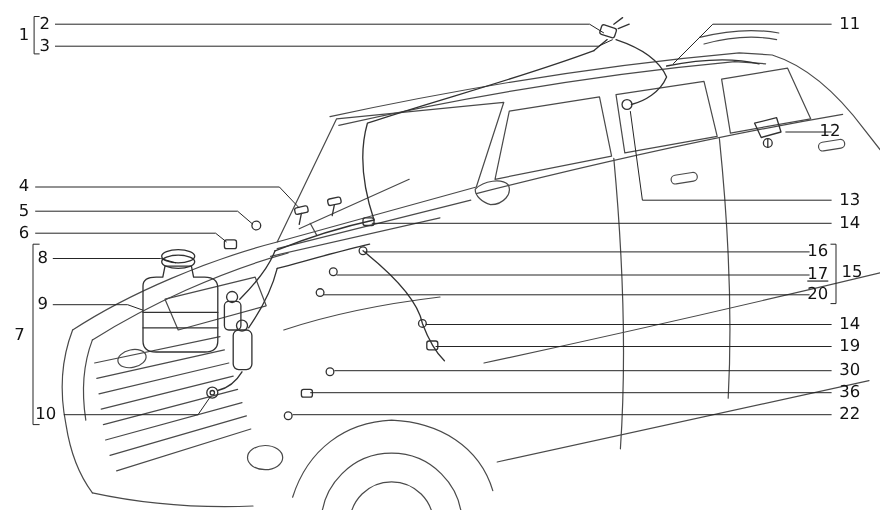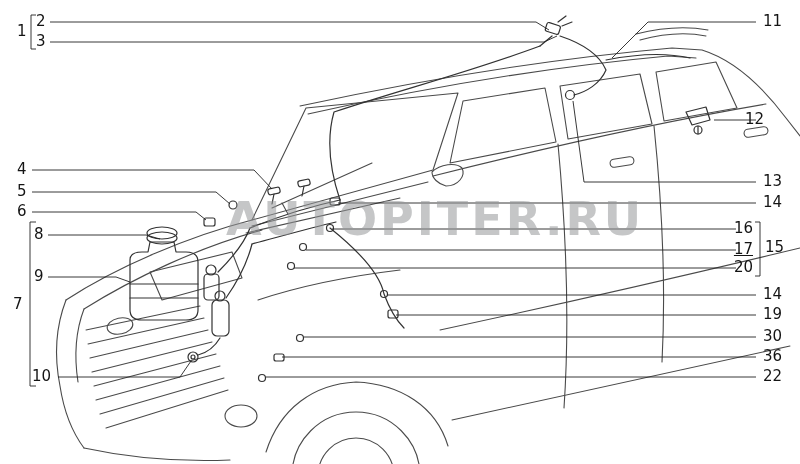--- a/index.html
+++ b/index.html
@@ -156,21 +156,20 @@
       <path d="M736,268 H294"></path>
       <path d="M755,222 H760 V276 H755"></path>
       <path d="M756,295 H387"></path>
       <path d="M756,315 H396"></path>
       <path d="M756,337 H304"></path>
       <path d="M756,357 H282"></path>
       <path d="M756,377 H266"></path>
     </g>
   </svg>
 
-  <div class="watermark">AUTOPITER.RU</div>
 
   <span class="callout" style="left:17px; top:24px;">1</span>
   <span class="callout" style="left:36px; top:14px;">2</span>
   <span class="callout" style="left:36px; top:34px;">3</span>
   <span class="callout" style="left:17px; top:162px;">4</span>
   <span class="callout" style="left:17px; top:184px;">5</span>
   <span class="callout" style="left:17px; top:204px;">6</span>
   <span class="callout" style="left:13px; top:297px;">7</span>
   <span class="callout" style="left:34px; top:227px;">8</span>
   <span class="callout" style="left:34px; top:269px;">9</span>

